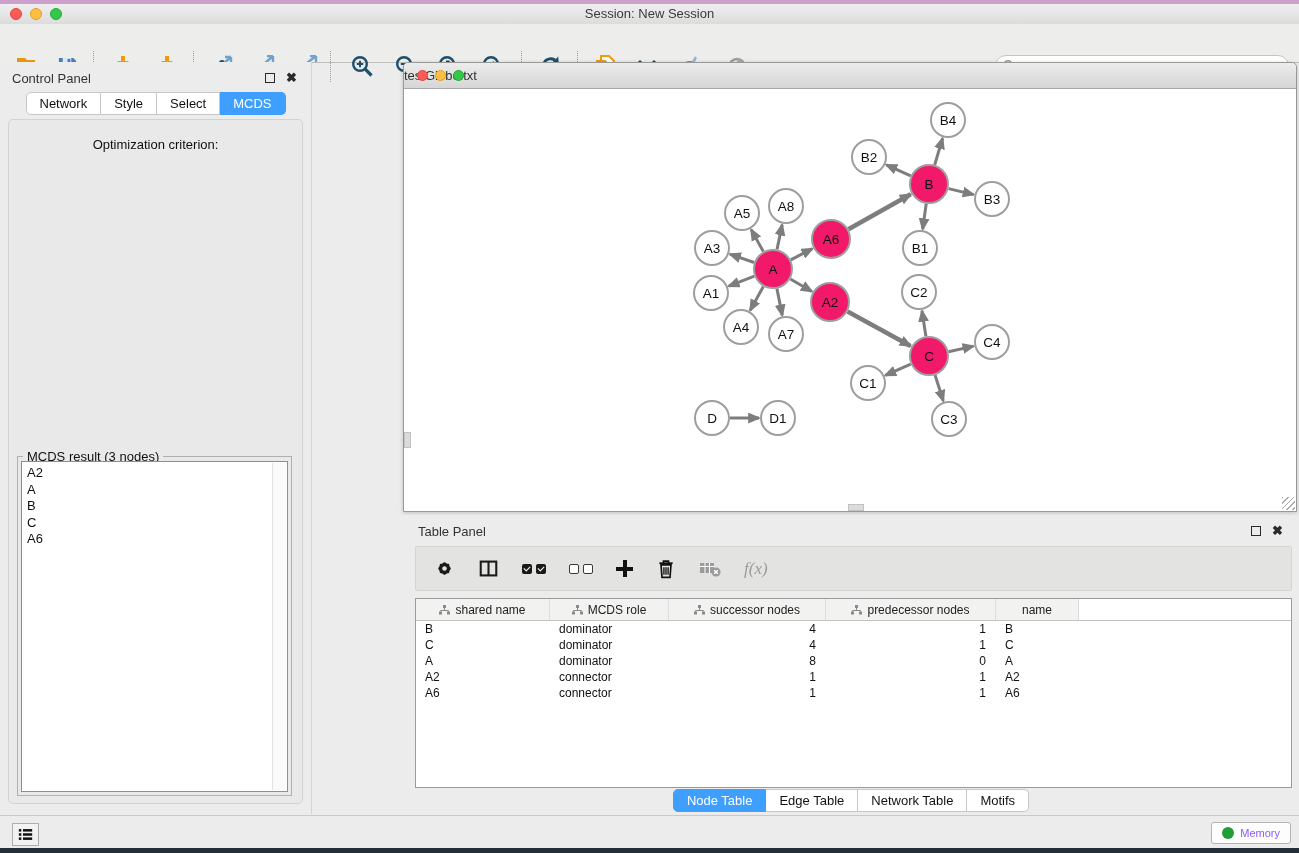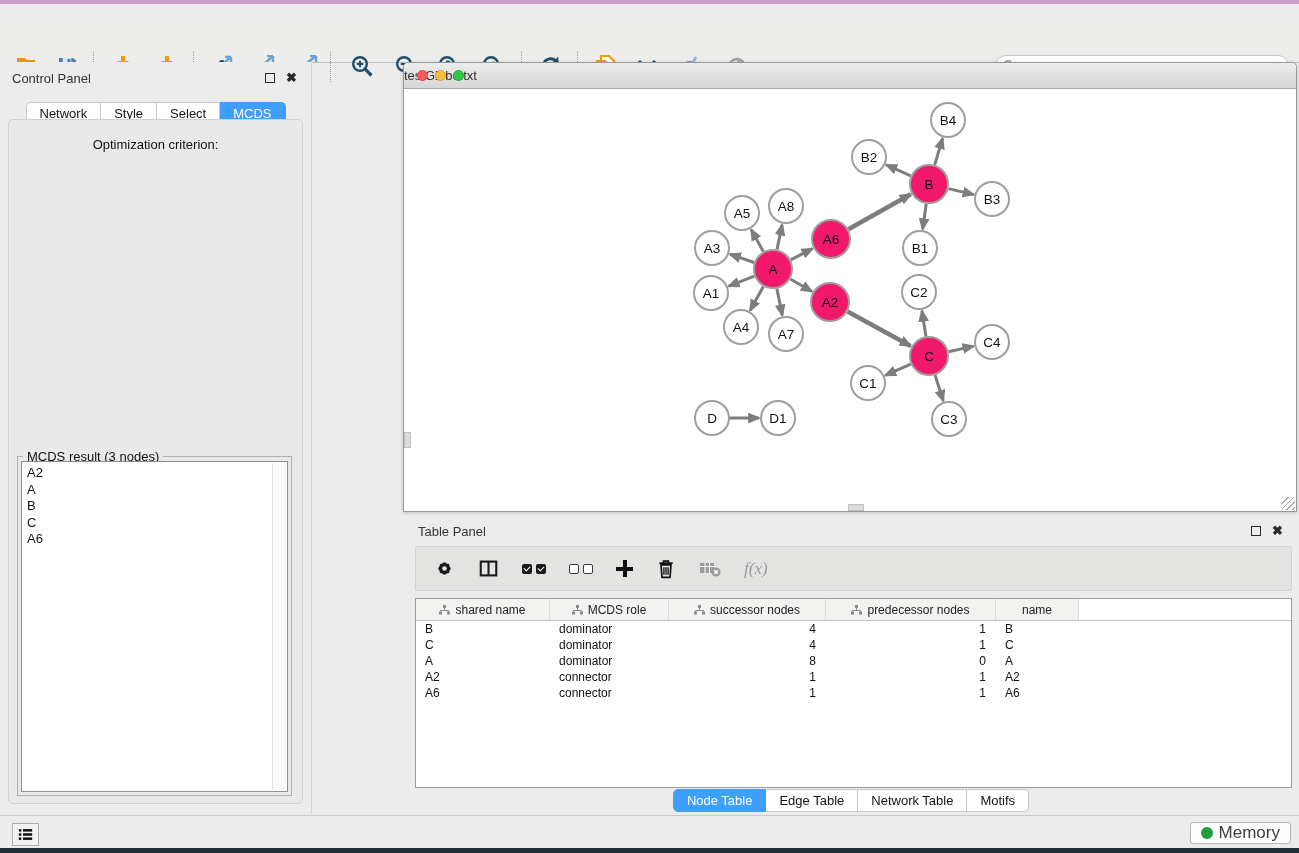--- a/index.html
+++ b/index.html
@@ -21,21 +21,21 @@
   .tsep{position:absolute;top:27px;height:31px;border-left:1px dotted #9E9E9E;}
   .searchbox{position:absolute;top:31px;right:10px;width:292px;height:20px;background:#fff;border:1px solid #C6C6C6;border-radius:11px;}
   .searchbox svg{position:absolute;left:6px;top:3px;}
   .searchbox input{position:absolute;left:24px;top:1px;width:260px;height:16px;border:none;outline:none;font-size:12px;background:transparent;}
   
   .control-panel{position:absolute;top:62px;left:0;width:312px;height:752px;background:#ECECEC;border-right:1px solid #D5D5D5;box-sizing:border-box;}
   .panel-title{position:absolute;top:9px;left:12px;font-size:13px;color:#333;}
   .panel-controls{position:absolute;top:10px;right:14px;display:flex;gap:11px;align-items:center;}
   .float-ico{width:10px;height:10px;border:1.5px solid #2A2A2A;box-sizing:border-box;display:inline-block;}
   .close-ico{font-size:13px;font-weight:bold;color:#2A2A2A;line-height:12px;}
-  .cp-tabs{position:absolute;top:40px;left:50%;transform:translateX(-50%);display:flex;}
+  .cp-tabs{position:absolute;top:30px;left:50%;transform:translateX(-50%);display:flex;}
   .seg-tab{border:1px solid #C6C6C6;border-left:none;background:#fff;font-size:13px;padding:3px 13px;color:#111;white-space:nowrap;}
   .seg-tab:first-child{border-left:1px solid #C6C6C6;border-radius:5px 0 0 5px;}
   .seg-tab:last-child{border-radius:0 5px 5px 0;}
   .seg-tab.active{background:#3E9FFE;border-color:#3E9FFE;color:#fff;}
   .cp-content{position:absolute;top:57px;left:8px;right:8px;bottom:10px;background:#E9E9E9;border:1px solid #D2D2D2;border-radius:5px;}
   .opt-label{margin-top:17px;text-align:center;font-size:13px;color:#111;}
   .dropdown{position:relative;margin:9px auto 0;width:312px;height:24px;background:#fff;border:1px solid #ABABAB;border-radius:4px;box-sizing:border-box;}
   .dropdown .dd-text{position:absolute;left:9px;top:0;line-height:22px;font-size:13px;color:#111;white-space:nowrap;}
   .dd-stepper{position:absolute;right:0;top:0;width:20px;height:22px;background:linear-gradient(#72B1FA,#3D8BF5);border-radius:0 3px 3px 0;}
   .dd-stepper .up{position:absolute;left:5px;top:4px;width:0;height:0;border-left:5px solid transparent;border-right:5px solid transparent;border-bottom:5px solid #fff;}
@@ -79,29 +79,37 @@
   .tr{display:flex;height:16px;align-items:center;}
   .td{font-size:12px;color:#111;box-sizing:border-box;white-space:nowrap;overflow:hidden;}
   .td-left{text-align:left;padding-left:9px;}
   .td-right{text-align:right;padding-right:10px;}
   .tp-tabs{position:absolute;left:0;right:0;top:274px;display:flex;justify-content:center;}
   
   .status-bar{position:absolute;left:0;top:815px;width:100%;height:33px;background:#ECECEC;border-top:1px solid #C9C9C9;box-sizing:border-box;}
   .list-btn{position:absolute;left:12px;top:7px;width:25px;height:21px;background:#F2F2F2;border:1px solid #ADADAD;display:flex;align-items:center;justify-content:center;}
   .memory-btn{position:absolute;right:8px;top:6px;height:22px;background:#FDFDFD;border:1px solid #B3B3B3;border-radius:3px;display:flex;align-items:center;gap:6px;padding:0 10px;box-sizing:border-box;}
   .memory-dot{width:12px;height:12px;border-radius:50%;}
-  .memory-label{font-size:17px;color:#404040;}
+  .memory-label{font-size:11px;color:#8b5cf6;}
   svg{display:block;}
 </style>
 </head>
 <body>
 
 <div id="app">
   <div class="desktop-top"></div>
 
+  <div class="titlebar">
+    <div class="traffic">
+      <span class="dot red"></span>
+      <span class="dot yellow"></span>
+      <span class="dot green"></span>
+    </div>
+    <div class="title-text">Session: New Session</div>
+  </div>
 
   <div class="toolbar">
     <div class="tbtn" style="left:11px">
       <svg width="26" height="21" viewBox="0 0 26 21">
           <path fill="#E8940F" d="M1 2h8l2 2h8v4H5L1 18z"></path>
           <path fill="#F5AE3D" stroke="#E8940F" d="M5.5 8.5H25l-4 10H1.5z"></path>
         </svg>
     </div>
     <div class="tbtn" style="left:49px">
       <svg width="21" height="21" viewBox="0 0 22 22">

